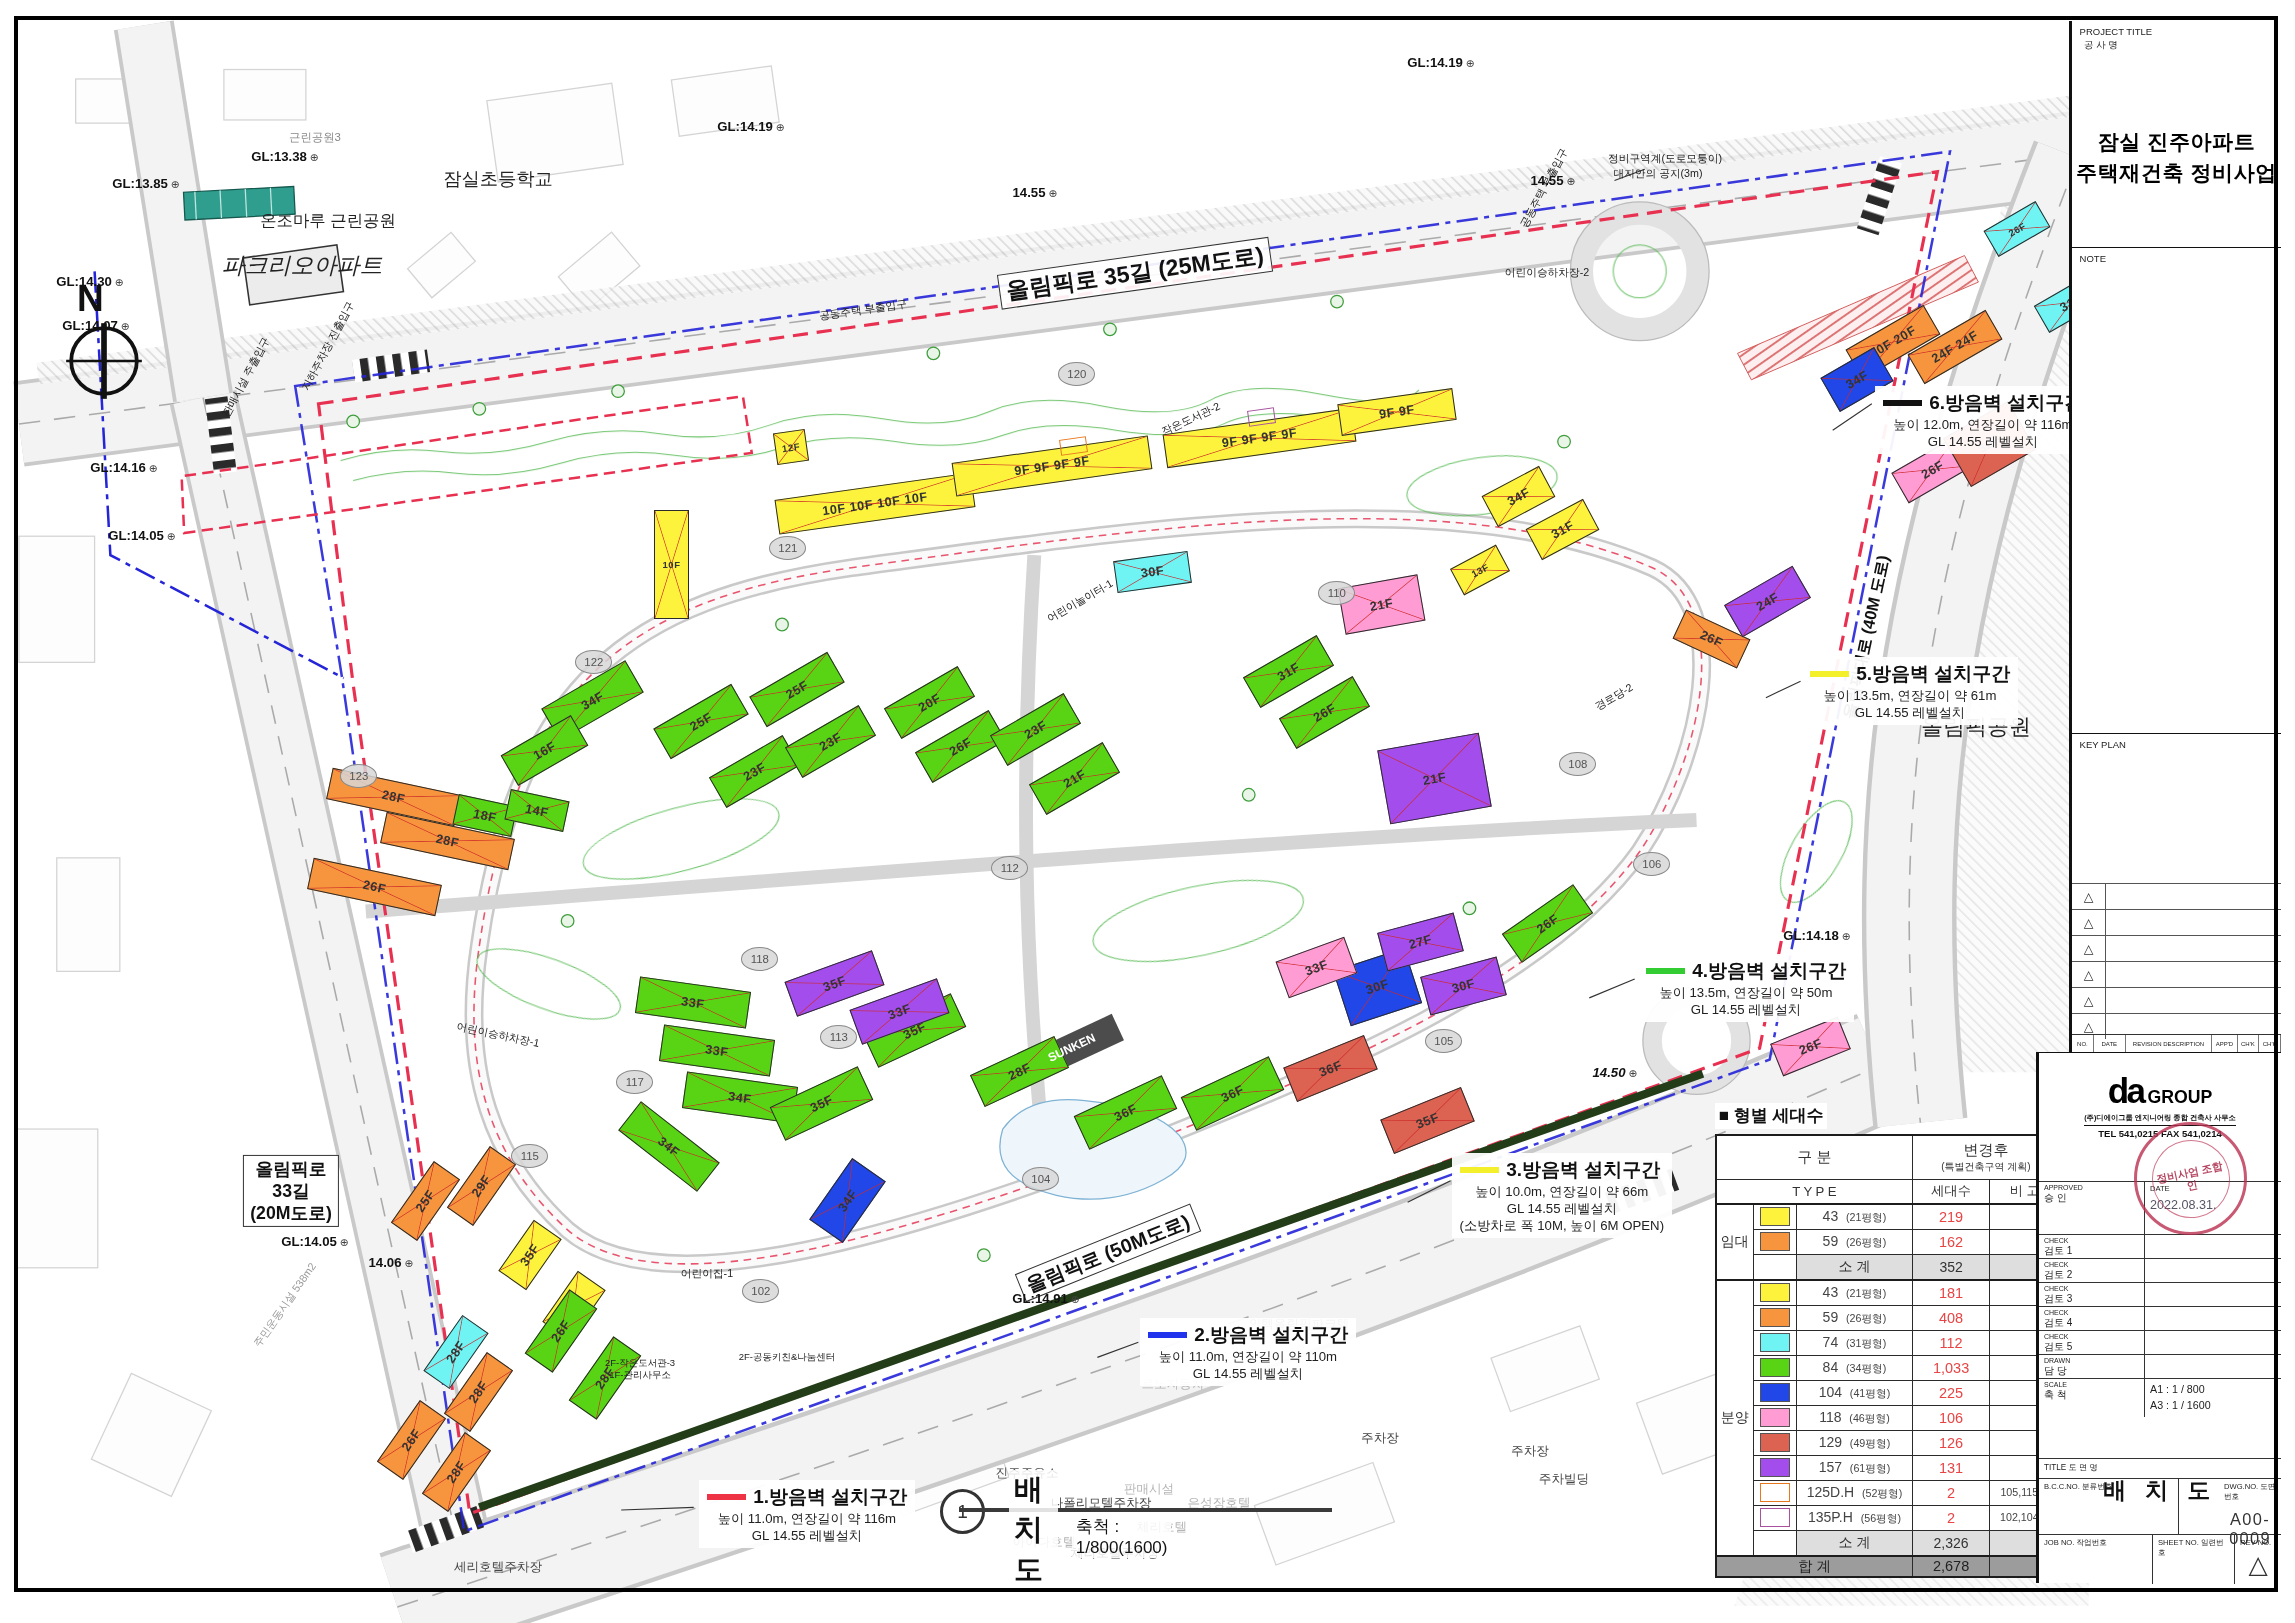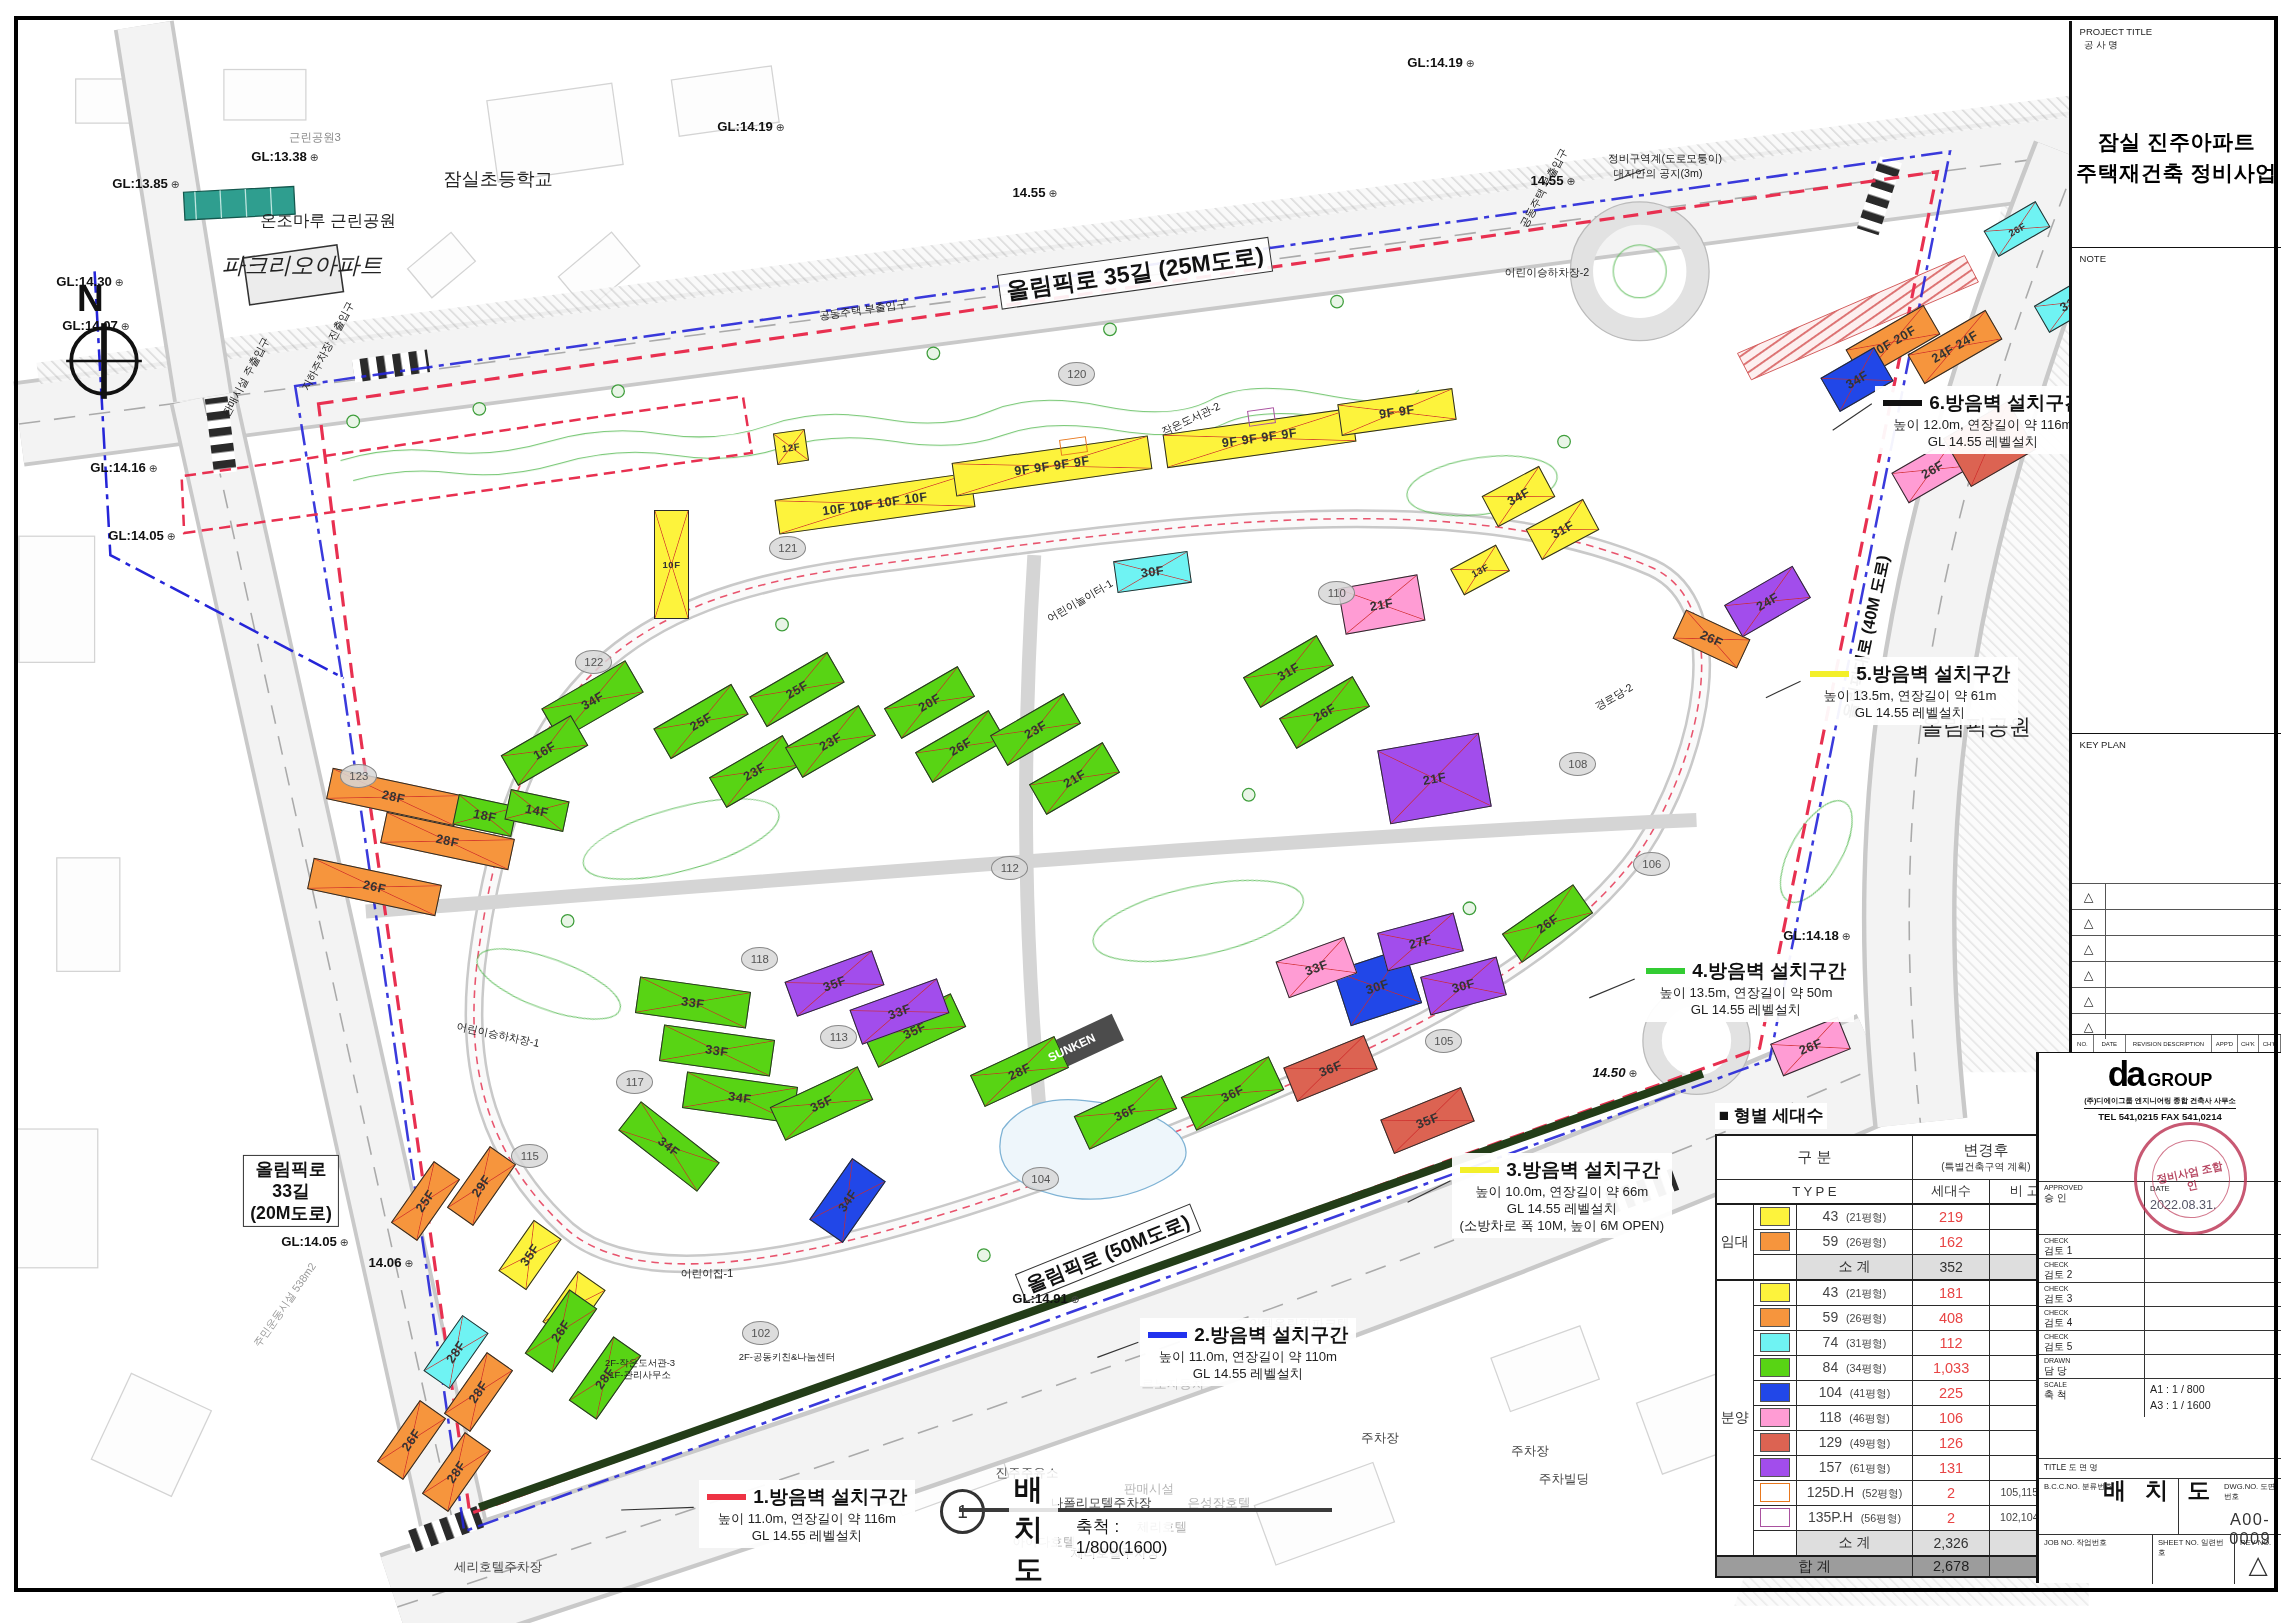--- a/index.html
+++ b/index.html
@@ -408,21 +408,21 @@
       <div class="ucircle" style="left: 759px; top: 958px;">118</div>
       <div class="ucircle" style="left: 634px; top: 1081px;">117</div>
       <div class="ucircle" style="left: 838px; top: 1036px;">113</div>
       <div class="ucircle" style="left: 1009px; top: 867px;">112</div>
       <div class="ucircle" style="left: 529px; top: 1155px; text-align: center;">115</div>
       <div class="ucircle" style="left: 1336px; top: 592px;">110</div>
       <div class="ucircle" style="left: 1577px; top: 763px;">108</div>
       <div class="ucircle" style="left: 1651px; top: 863px;">106</div>
       <div class="ucircle" style="left: 1443px; top: 1040px;">105</div>
       <div class="ucircle" style="left: 1040px; top: 1178px;">104</div>
-      <div class="ucircle" style="left: 760px; top: 1332px;">102</div>
+      <div class="ucircle" style="left: 760px; top: 1290px;">102</div>
       <div class="maplabel" style="left: 1072px; top: 1048px; font-size: 12px; color: rgb(255, 255, 255); font-weight: bold; transform: translate(-50%, -50%) rotate(-25deg);">SUNKEN</div>
     </div>
   <div id="callouts-layer">
       <div class="callout" style="left: 699px; top: 1480px;">
         <div class="t">
           <span class="sw" style="background: rgb(238, 51, 68);"></span>
           <span>1.방음벽 설치구간</span>
         </div>
         <div class="ln">높이 11.0m, 연장길이 약 116m</div>
         <div class="ln">GL 14.55 레벨설치</div>
@@ -656,21 +656,21 @@
         <span style="width: 32px;">DATE</span>
         <span style="width: 88px;">REVISION DESCRIPTION</span>
         <span style="width: 25px;">APP'D</span>
         <span style="width: 21.4px;">CH'K</span>
         <span style="width: 21.4px;">CH'K</span>
       </div>
   </div>
 
   <div class="rpanel-bottom">
     <div class="company">
-      <div style="margin-top:1px;">
+      <div style="margin-top:18px;">
         <span class="logo-da">da</span><span class="logo-group">GROUP</span>
       </div>
       <div class="co-name">(주)디에이그룹 엔지니어링 종합 건축사 사무소</div>
       <div class="co-tel">TEL 541,0215  FAX 541,0214</div>
     </div>
     <div class="stamp">
       <div class="inner">정비사업 조합 인</div>
     </div>
     <div class="appr" id="appr-rows">
         <div class="appr-row" style="height: 52px;">

